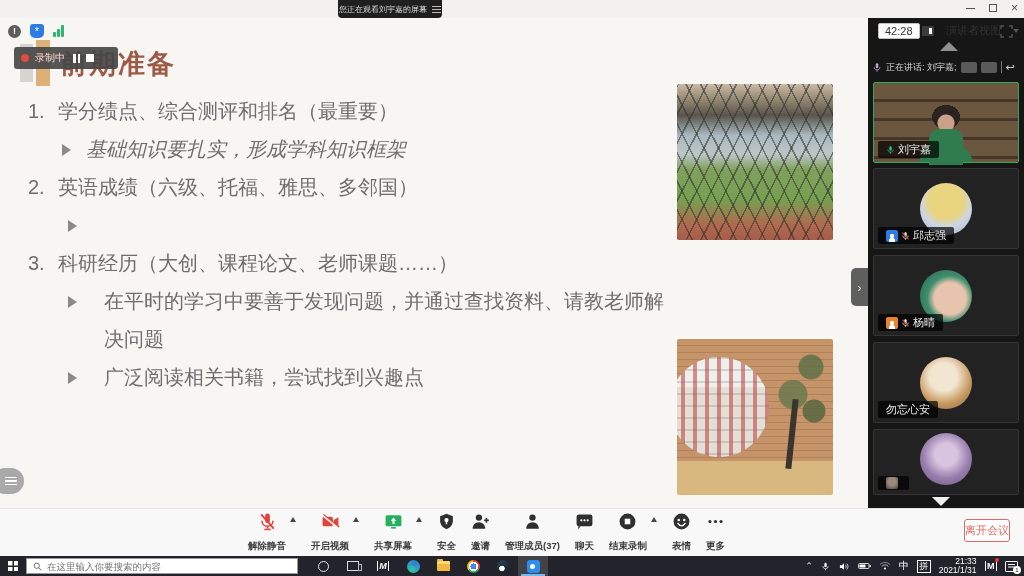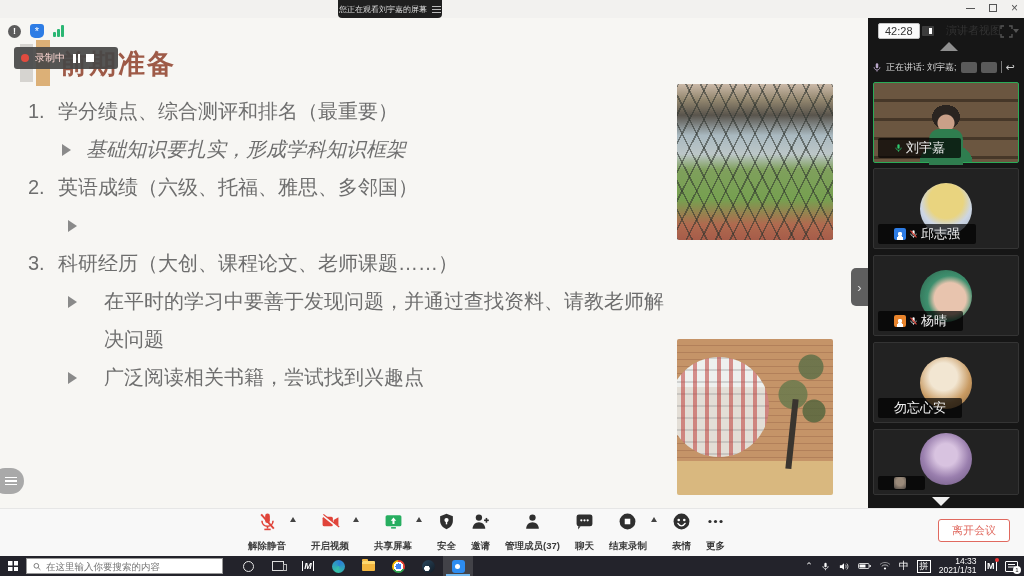--- a/index.html
+++ b/index.html
@@ -109,53 +109,53 @@
       radial-gradient(ellipse 14px 12px at 50% 34px, #2a2420 0 100%, transparent 100%),
       repeating-linear-gradient(180deg,#6b5640 0 16px,#463728 16px 19px);}
   .tile-video::after { content:""; position:absolute; left:50%; top:46px; width:34px; height:36px; margin-left:-17px;
     background:#2f7d4f; border-radius:10px 10px 0 0;}
   .avatar { position:absolute; left:50%; top:50%; transform:translate(-50%,-50%); width:52px; height:52px; border-radius:50%;}
   .av-anime { background:radial-gradient(circle at 50% 35%, #e9d47f 0 40%, #cdd6e4 60%, #9fb0c4 100%);}
   .av-baby  { background:radial-gradient(circle at 58% 55%, #e8c4ae 0 38%, #3e8f6e 55%, #2a5d47 100%);}
   .av-dog   { background:radial-gradient(circle at 45% 38%, #f2e6d2 0 32%, #c89a62 62%, #86643e 100%);}
   .av-art   { background:radial-gradient(circle at 50% 42%, #d8c3e0 0 28%, #9a7fae 58%, #66527a 100%);}
   .name-tag { position:absolute; left:4px; bottom:4px; background:rgba(0,0,0,.7); border-radius:2px;
-    display:flex; align-items:center; gap:3px; padding:1px 16px; color:#eee; font-size:13px; z-index:12;}
+    display:flex; align-items:center; gap:3px; padding:1px 8px; color:#eee; font-size:11px; z-index:12;}
   .role-badge { width:12px; height:12px; border-radius:2px; display:flex; align-items:flex-end; justify-content:center; overflow:hidden;}
   .rb-blue { background:#2d7ce5; } .rb-orange { background:#e8842c; }
   .rb-person { width:6px; height:8px; background:radial-gradient(circle at 50% 25%, #fff 0 2px, transparent 2.3px),
     radial-gradient(ellipse 4px 3px at 50% 90%, #fff 0 100%, transparent 100%);}
   .mini-av { width:12px; height:12px; border-radius:2px; background:radial-gradient(circle at 50% 40%, #9a8a7a 0 40%, #4a4440 100%);}
   .v-down { left:932px; top:497px; width:0; height:0; border-left:9px solid transparent; border-right:9px solid transparent;
     border-top:9px solid #efefef; z-index:12;}
   .panel-handle { left:851px; top:268px; width:17px; height:38px; background:#5f5f5f; border-radius:5px 0 0 5px;
     color:#ddd; font-size:13px; display:flex; align-items:center; justify-content:center; z-index:12;}
 
   
   .mtoolbar { left:0; top:508px; width:1024px; height:48px; background:#f8f8f8; border-top:1px solid #e6e6e6; z-index:15;}
   .tb-row { left:248px; top:510px; display:flex; gap:15px; align-items:flex-start; z-index:16;}
   .tb-btn { display:flex; flex-direction:column; align-items:center; cursor:default; position:relative;}
   .tb-ic { height:22px; display:flex; align-items:center; justify-content:center;}
   .tb-label { font-size:9.5px; color:#3c3c3c; margin-top:8px; white-space:nowrap;font-weight:bold;}
   .tb-caret { position:absolute; right:-10px; top:7px; width:0; height:0; border-left:3.5px solid transparent;
     border-right:3.5px solid transparent; border-bottom:5px solid #444;}
   .gap-c { margin-right:10px; }
   .leave-btn { right:14px; top:519px; border:1px solid #e0695f; color:#e0695f; background:#fff; font-size:11px;
-    padding:3px 13px; border-radius:3px; z-index:16;}
+    padding:3px 0; border-radius:3px; z-index:16;}
 
   
   .taskbar { left:0; top:556px; width:1024px; height:20px; background:#23232b; display:flex; align-items:center; z-index:50;}
   .start { width:26px; height:20px; display:flex; align-items:center; justify-content:center;}
   .winlogo { width:10px; height:10px;
     background:
       linear-gradient(#fff,#fff) 0 0/4.5px 4.5px no-repeat,
       linear-gradient(#fff,#fff) 5.5px 0/4.5px 4.5px no-repeat,
       linear-gradient(#fff,#fff) 0 5.5px/4.5px 4.5px no-repeat,
       linear-gradient(#fff,#fff) 5.5px 5.5px/4.5px 4.5px no-repeat;}
-  .search-box { width:197px; height:16px; background:#fff; border:1px solid #999; display:flex; align-items:center; gap:5px; padding:0 6px;}
+  .search-box { width:272px; height:16px; background:#fff; border:1px solid #999; display:flex; align-items:center; gap:5px; padding:0 6px;}
   .search-box input { border:none; outline:none; width:190px; font-size:9.5px; color:#555; font-family:inherit; background:transparent;}
   .tb-apps { display:flex; align-items:center; margin-left:10px;}
   .app-slot { width:30px; height:20px; display:flex; align-items:center; justify-content:center; position:relative;}
   .app-active { background:rgba(255,255,255,.14);}
   .app-active::after { content:""; position:absolute; left:3px; right:3px; bottom:0; height:2px; background:#76b9ed;}
   .ic-cortana { width:11px; height:11px; border:1.5px solid #e8e8e8; border-radius:50%;}
   .ic-taskview { width:12px; height:10px; border:1px solid #ddd; position:relative;}
   .ic-taskview::after { content:""; position:absolute; right:-4px; top:2px; width:2px; height:5px; border:1px solid #bbb;}
   .ic-im { color:#fff; font-size:9px; font-weight:bold; border-left:1.5px solid #fff; border-right:1.5px solid #fff; padding:0 1.5px; line-height:10px;}
   .ic-edge { width:13px; height:13px; border-radius:50%; background:conic-gradient(from 200deg,#35c1a6,#2b7fd4,#35c1a6);}
@@ -527,21 +527,21 @@
         <rect x="23" y="5" width="2.5" height="4" fill="#fff"></rect>
     </svg>
     <svg width="12" height="10" viewBox="0 0 24 18">
       <path d="M2 6c6-5.5 14-5.5 20 0" fill="none" stroke="#fff" stroke-width="1.8" opacity=".5"></path>
       <path d="M5.5 9.5c4-3.6 9-3.6 13 0" fill="none" stroke="#fff" stroke-width="1.8" opacity=".7"></path>
       <circle cx="12" cy="14" r="2.2" fill="#fff"></circle>
     </svg>
     <span class="ime">中</span>
     <span class="ime-box">拼</span>
     <span class="clock">
-      <span>14:33</span><br>
+      <span>21:33</span><br>
       <span>2021/1/31</span>
     </span>
     <span class="tray-im">M</span>
     <span class="notif">
         <i></i>
         <b>1</b>
       </span>
   </span>
 </div>
 

